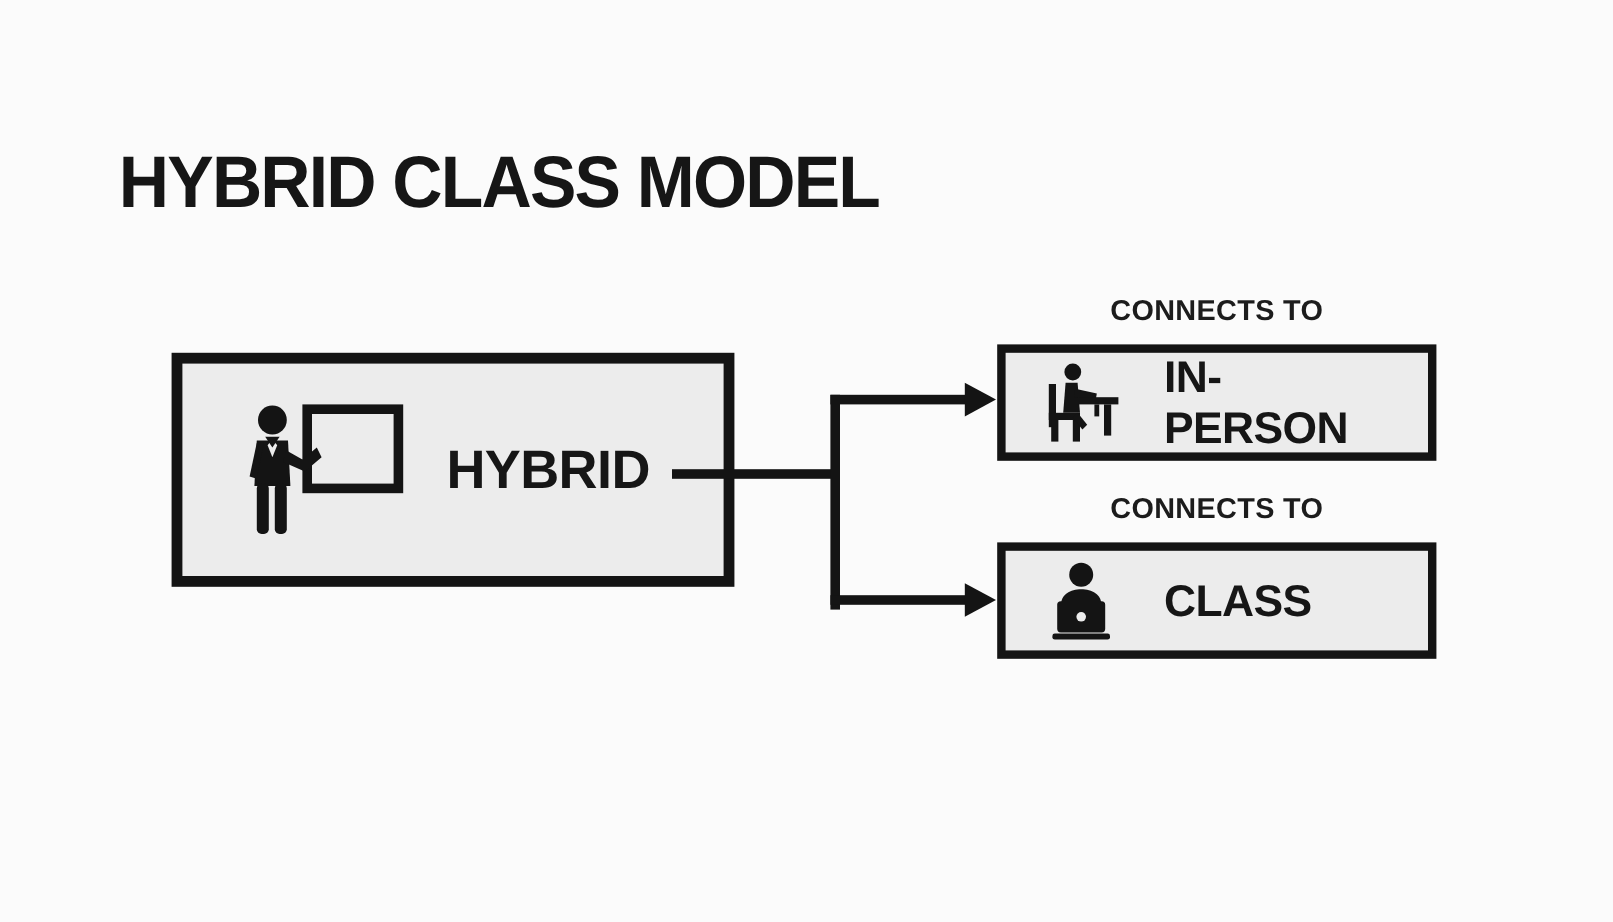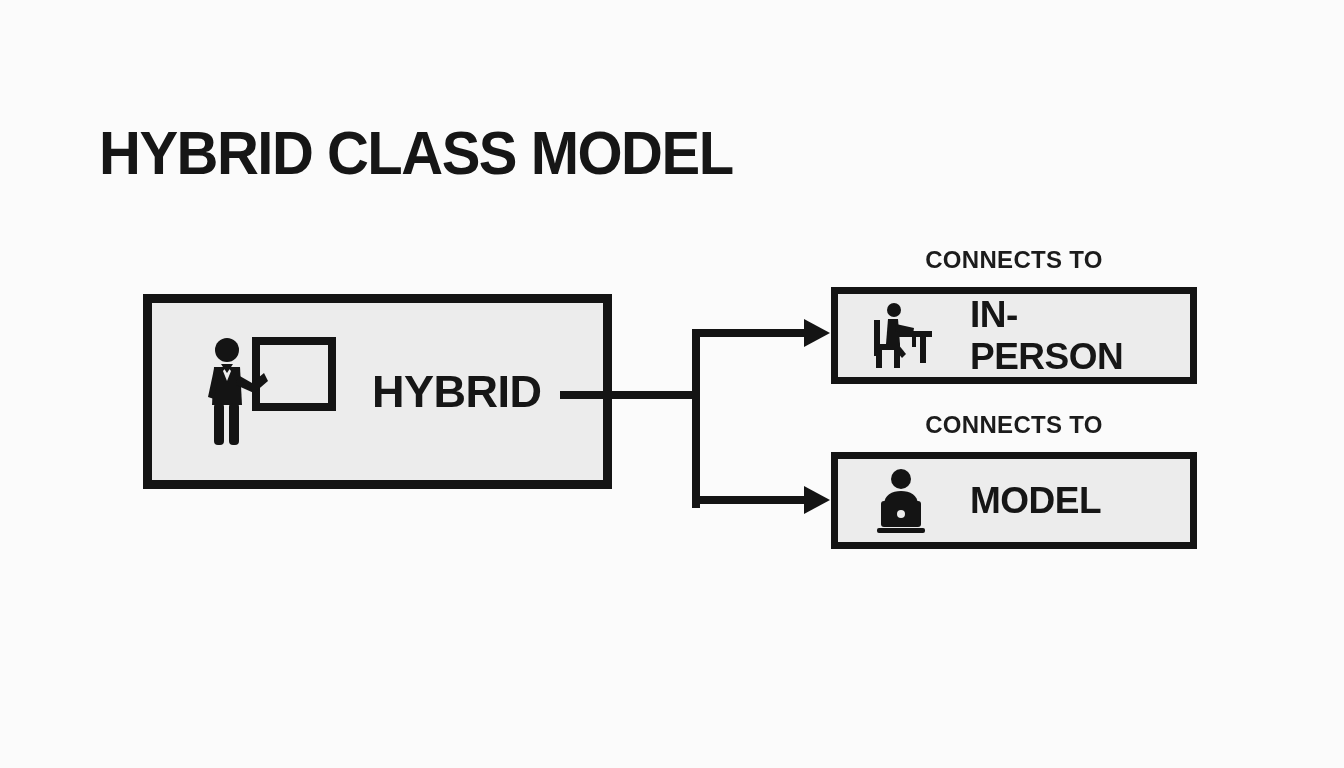--- a/index.html
+++ b/index.html
@@ -172,16 +172,16 @@
         <circle cx="33" cy="12" r="10" fill="#141414"></circle>
 
         <path d="M16 38 C16 28 24 24 33 24 C42 24 50 28 50 38 Z" fill="#141414"></path>
 
         <rect x="13" y="34" width="40" height="26" rx="3" fill="#141414"></rect>
         <circle cx="33" cy="47" r="4" fill="#ececec"></circle>
 
         <rect x="9" y="61" width="48" height="5" rx="2" fill="#141414"></rect>
       </svg>
     </span>
-    <span class="label">MODEL</span>
+    <span class="label">CLASS</span>
   </div>
 
 </div>
 
 </body></html>

